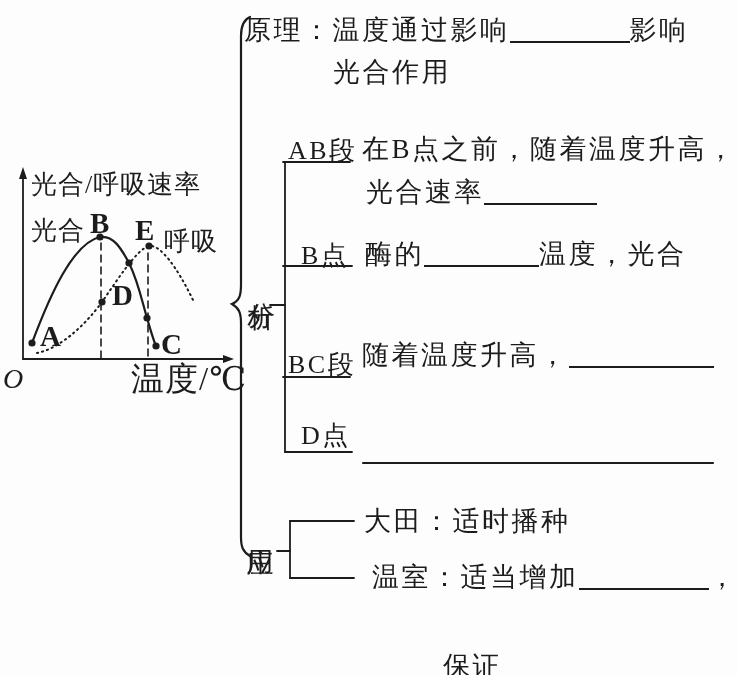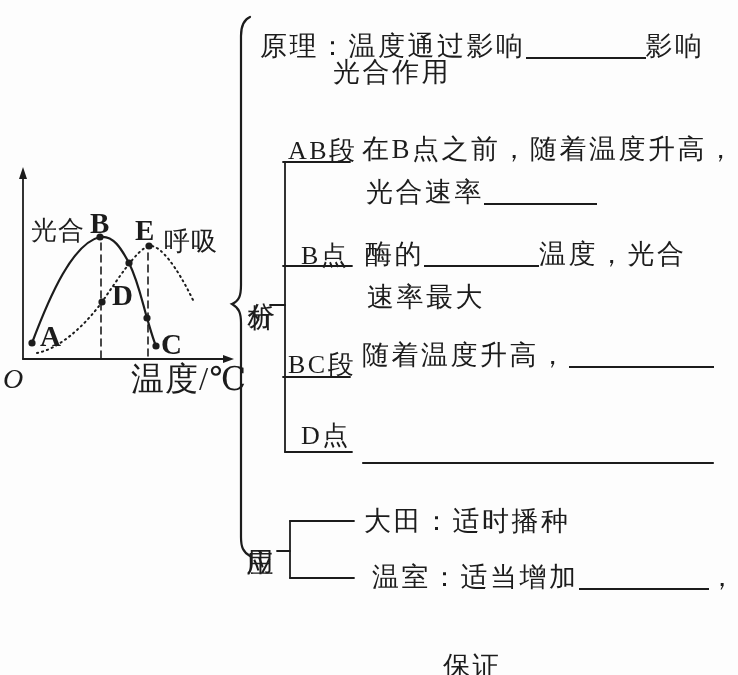--- a/index.html
+++ b/index.html
@@ -56,48 +56,48 @@
 
       <line x1="363" y1="463" x2="713" y2="463" stroke-width="2.2"></line>
 
       <line x1="277" y1="551" x2="290" y2="551" stroke-width="1.8"></line>
       <line x1="290" y1="521" x2="290" y2="578" stroke-width="1.8"></line>
       <line x1="290" y1="521" x2="354" y2="521" stroke-width="1.8"></line>
       <line x1="290" y1="578" x2="354" y2="578" stroke-width="1.8"></line>
     </g>
   </svg>
 
+  <div class="glabel" style="left:31px;top:171px;">光合/呼吸速率</div>
   <div class="glabel" style="left:31px;top:217px;">光合</div>
   <div class="pt" style="left:90px;top:209px;">B</div>
   <div class="pt" style="left:135px;top:216px;">E</div>
   <div class="glabel" style="left:164px;top:228px;">呼吸</div>
   <div class="pt" style="left:112px;top:281px;">D</div>
   <div class="pt" style="left:40px;top:322px;">A</div>
   <div class="pt" style="left:161px;top:330px;">C</div>
   <div class="pt origin" style="left:3px;top:364px;">O</div>
   <div class="glabel" style="left:131px;top:366px;font-size:33px;">温度/℃</div>
 
-  <div class="t" style="left:260px;top:15px;margin-top:16px;">
+  <div class="t" style="left:244px;top:15px;">
     <span>原理：</span><span>温度通过影响</span><span class="blank" style="width:120px;"></span><span>影响</span>
   </div>
   <div class="t" style="left:333px;top:57px;">光合作用</div>
 
   <div class="vert" style="left:247px;top:281px;">分析</div>
 
   <div class="t sect-label" style="left:288px;top:136px;">AB段</div>
   <div class="t" style="left:362px;top:134px;">在B点之前，随着温度升高，</div>
   <div class="t" style="left:366px;top:177px;">
     <span>光合速率</span><span class="blank" style="width:113px;"></span>
   </div>
 
   <div class="t sect-label" style="left:301px;top:241px;">B点</div>
   <div class="t" style="left:365px;top:239px;">
     <span>酶的</span><span class="blank" style="width:115px;"></span><span>温度，光合</span>
   </div>
-  <div class="t" style="left:367px;top:282px;">速率最大</div>
 
   <div class="t sect-label" style="left:288px;top:350px;">BC段</div>
   <div class="t" style="left:362px;top:340px;">
     <span>随着温度升高，</span><span class="blank" style="width:145px;"></span>
   </div>
 
   <div class="t sect-label" style="left:301px;top:421px;">D点</div>
 
   <div class="vert" style="left:246px;top:527px;">应用</div>
 

